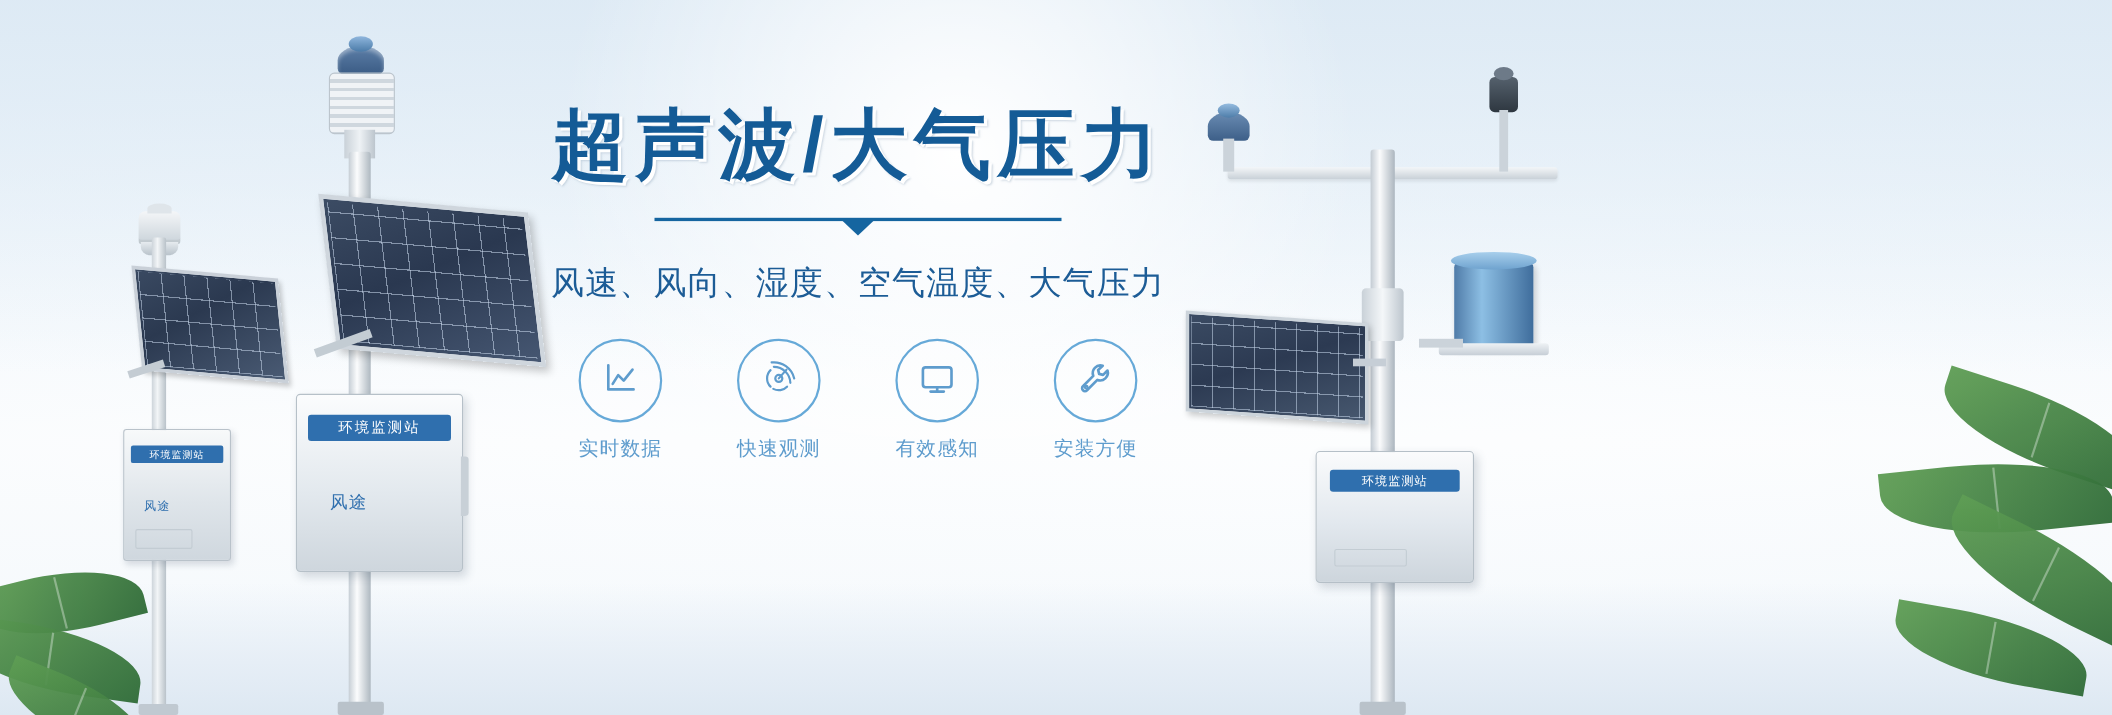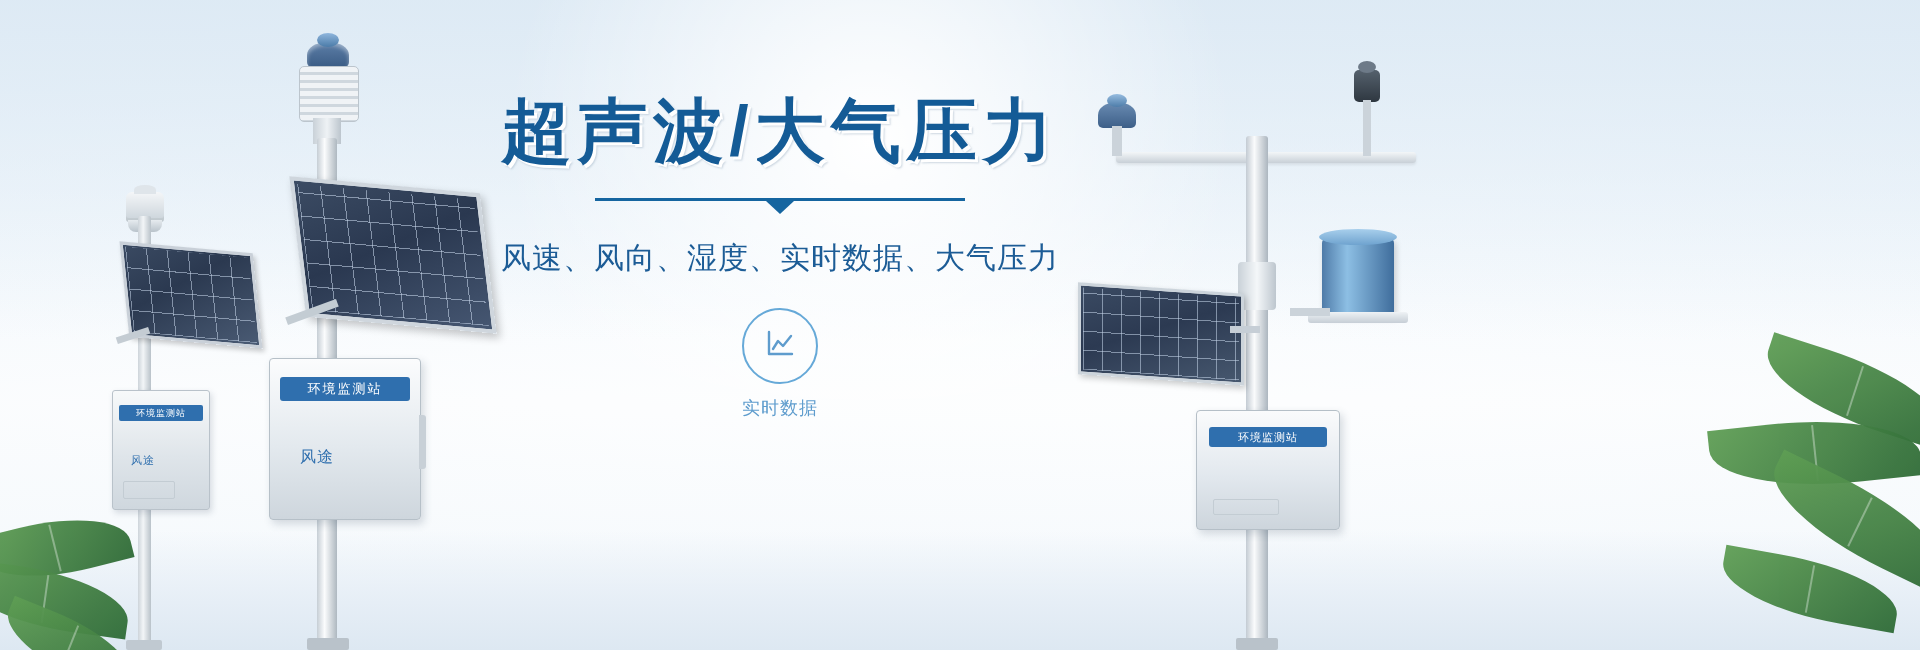--- a/index.html
+++ b/index.html
@@ -196,38 +196,76 @@
   </div>
 
   <div class="center">
     <div class="title">超声波/大气压力</div>
 
     <div class="divider">
       <div class="bar"></div>
       <div class="tri"></div>
     </div>
 
-    <div class="sub">风速、风向、湿度、实时数据、大气压力</div>
+    <div class="sub">风速、风向、湿度、空气温度、大气压力</div>
 
     <div class="features">
 
       <div class="feat">
         <div class="circle">
           <span>
             <svg width="40" height="40" viewBox="0 0 40 40" fill="none" stroke="#5e9ccd" stroke-width="2.4" stroke-linecap="round" stroke-linejoin="round">
               <polyline points="9,8 9,30 32,30"></polyline>
               <polyline points="13,25 18,17 23,22 31,12"></polyline>
             </svg>
           </span>
         </div>
         <div class="feat-label">实时数据</div>
       </div>
 
-
-
+      <div class="feat">
+        <div class="circle">
+          <span>
+            <svg width="40" height="40" viewBox="0 0 40 40" fill="none" stroke="#5e9ccd" stroke-width="2" stroke-linecap="round">
+              <circle cx="20" cy="20" r="3.2"></circle>
+              <path d="M20 20 L27 12"></path>
+              <path d="M12.5 27.5 A10.5 10.5 0 0 1 12.5 12.5"></path>
+              <path d="M27.5 27.5 A10.5 10.5 0 0 1 15 29.5"></path>
+              <path d="M15.5 9.5 A15 15 0 0 1 30.5 24"></path>
+              <path d="M13.5 5.5 A19 19 0 0 1 34 20"></path>
+            </svg>
+          </span>
+        </div>
+        <div class="feat-label">快速观测</div>
+      </div>
+
+      <div class="feat">
+        <div class="circle">
+          <span>
+            <svg width="40" height="40" viewBox="0 0 40 40" fill="none" stroke="#5e9ccd" stroke-width="2.4" stroke-linecap="round" stroke-linejoin="round">
+              <rect x="7" y="10" width="26" height="18" rx="2.5"></rect>
+              <line x1="14" y1="32" x2="26" y2="32"></line>
+              <line x1="20" y1="28" x2="20" y2="32"></line>
+            </svg>
+          </span>
+        </div>
+        <div class="feat-label">有效感知</div>
+      </div>
+
+      <div class="feat">
+        <div class="circle">
+          <span>
+            <svg width="40" height="40" viewBox="0 0 40 40" fill="none" stroke="#5e9ccd" stroke-width="2.4" stroke-linecap="round" stroke-linejoin="round">
+              <path d="M26.5 8.5a7 7 0 0 0-8.6 9.2L8.5 27.1a2.6 2.6 0 0 0 3.7 3.7l9.4-9.4a7 7 0 0 0 9.2-8.6l-4 4-3.6-.9-.9-3.6z"></path>
+              <circle cx="11.5" cy="28" r="1"></circle>
+            </svg>
+          </span>
+        </div>
+        <div class="feat-label">安装方便</div>
+      </div>
 
     </div>
   </div>
 
   <div class="st3">
     <div class="crossbar"></div>
     <div class="ws-head"></div>
     <div class="ws-stem"></div>
     <div class="cam"></div>
     <div class="cam-stem"></div>

